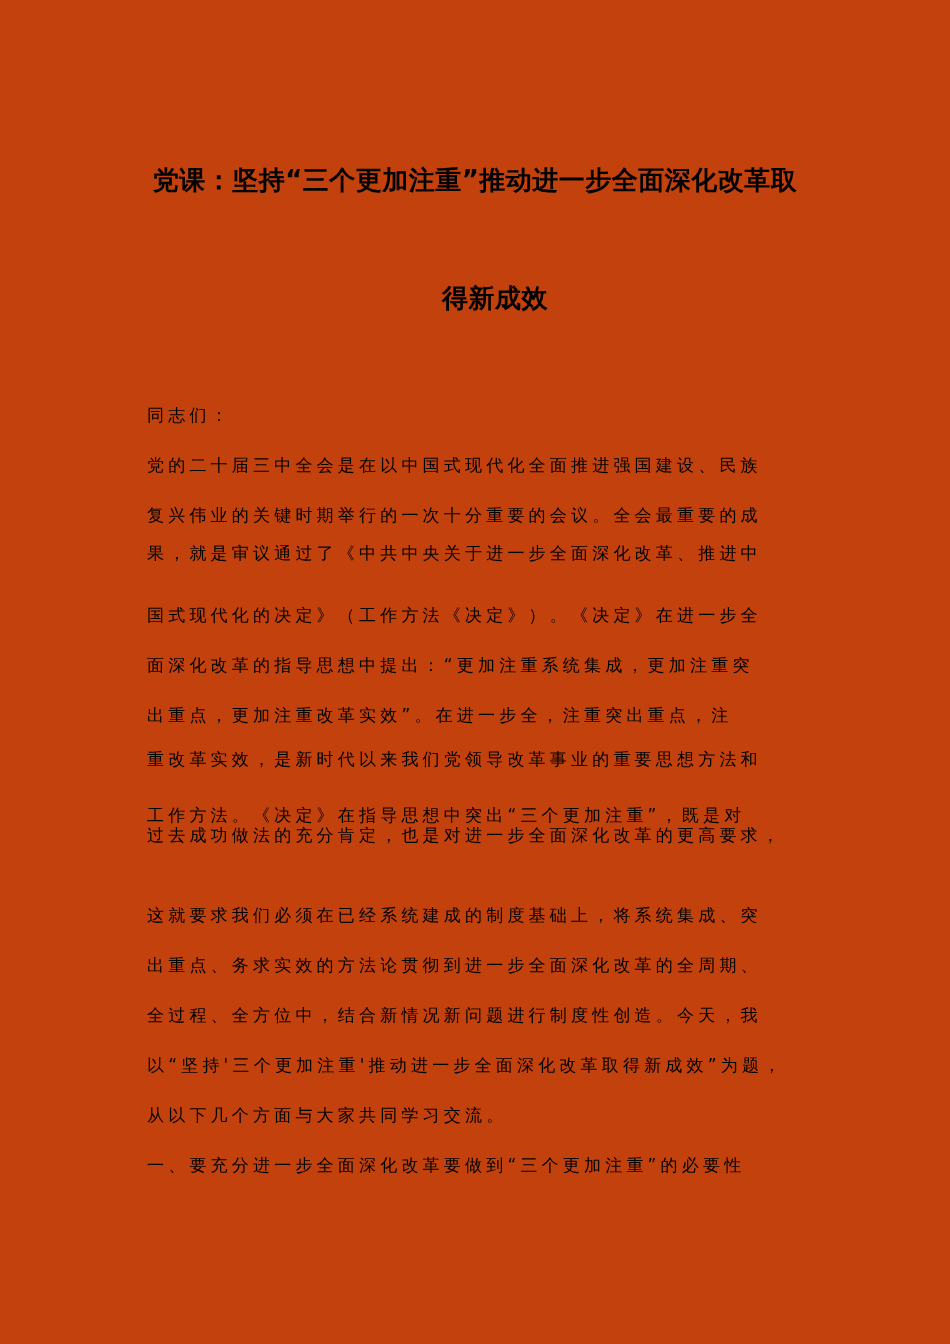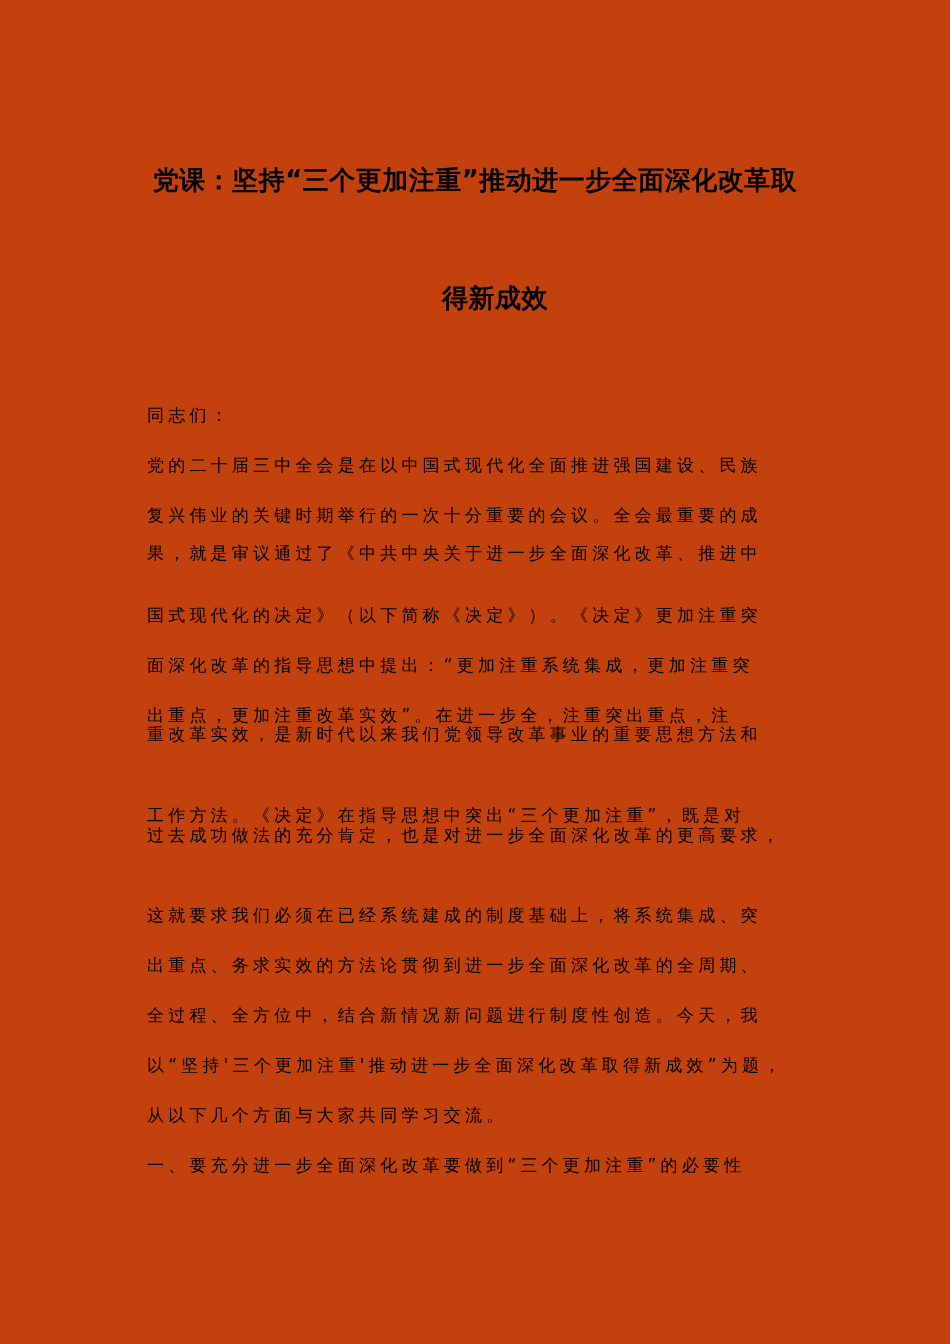--- a/index.html
+++ b/index.html
@@ -51,24 +51,24 @@
 <div class="page">
 
   <div class="title-line l1">党课：坚持“三个更加注重”推动进一步全面深化改革取</div>
   <div class="title-line l2">得新成效</div>
 
   <div class="body-line" style="top:400px;">同志们：</div>
 
   <div class="body-line" style="top:450px;">党的二十届三中全会是在以中国式现代化全面推进强国建设、民族</div>
   <div class="body-line" style="top:500px;">复兴伟业的关键时期举行的一次十分重要的会议。全会最重要的成</div>
   <div class="body-line" style="top:538px;">果，就是审议通过了《中共中央关于进一步全面深化改革、推进中</div>
-  <div class="body-line" style="top:600px;">国式现代化的决定》（以下简称《决定》）。《决定》更加注重突</div>
+  <div class="body-line" style="top:600px;">国式现代化的决定》（工作方法《决定》）。《决定》在进一步全</div>
   <div class="body-line" style="top:650px;">面深化改革的指导思想中提出：“更加注重系统集成，更加注重突</div>
   <div class="body-line" style="top:700px;">出重点，更加注重改革实效”。在进一步全，注重突出重点，注</div>
-  <div class="body-line" style="top:719px;">重改革实效，是新时代以来我们党领导改革事业的重要思想方法和</div>
+  <div class="body-line" style="top:744px;">重改革实效，是新时代以来我们党领导改革事业的重要思想方法和</div>
   <div class="body-line" style="top:800px;">工作方法。《决定》在指导思想中突出“三个更加注重”，既是对</div>
   <div class="body-line" style="top:820px;">过去成功做法的充分肯定，也是对进一步全面深化改革的更高要求，</div>
   <div class="body-line" style="top:900px;">这就要求我们必须在已经系统建成的制度基础上，将系统集成、突</div>
   <div class="body-line" style="top:950px;">出重点、务求实效的方法论贯彻到进一步全面深化改革的全周期、</div>
   <div class="body-line" style="top:1000px;">全过程、全方位中，结合新情况新问题进行制度性创造。今天，我</div>
   <div class="body-line" style="top:1050px;">以“坚持'三个更加注重'推动进一步全面深化改革取得新成效”为题，</div>
   <div class="body-line" style="top:1100px;">从以下几个方面与大家共同学习交流。</div>
 
   <div class="body-line" style="top:1150px;">一、要充分进一步全面深化改革要做到“三个更加注重”的必要性</div>
 

